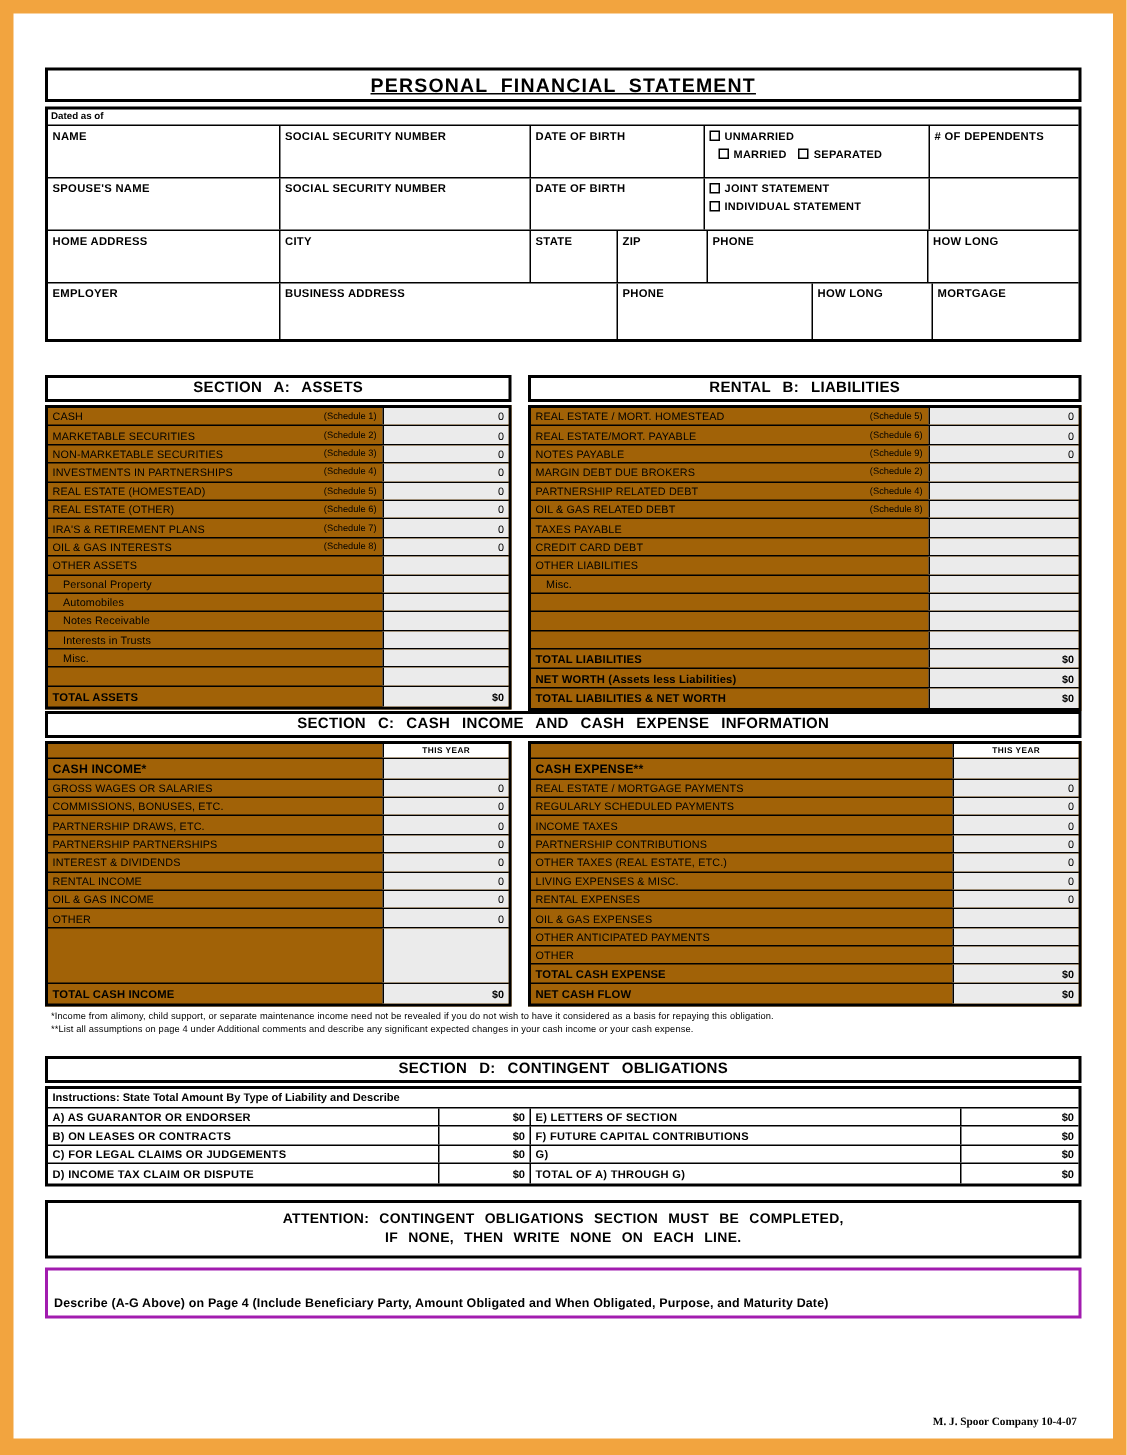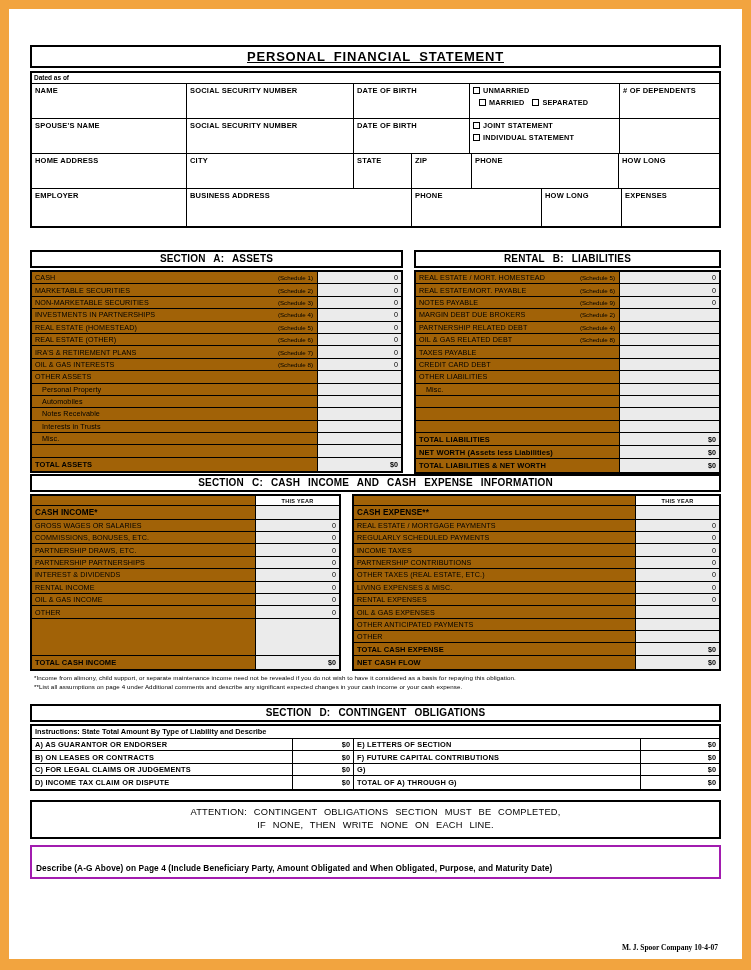--- a/index.html
+++ b/index.html
@@ -26,21 +26,21 @@
   .cbline.ind{margin-left:6px}
   .cb{width:7px;height:7px;border:1px solid #000;flex:none;display:inline-block;margin-right:3px;background:#fff}
   .cb.cb2{margin-left:8px}
 
   
   .sec-head{border:2px solid #000;text-align:center;font-weight:bold;font-size:10px;padding:1px 0 2px;margin-bottom:2px;word-spacing:5px;letter-spacing:.2px}
   .sec-head.wide{}
 
   
   .sec-ab{display:flex;gap:11px;margin-top:22px}
-  .col-a{width:373px;flex:none}
+  .col-a{width:311px;flex:none}
   .col-b{flex:1}
   .sec-table{border:2px solid #000;display:flex;flex-direction:column;background:#a16207}
   .trow{display:flex;align-items:center;height:12.4px;flex:none;font-size:7.2px;border-bottom:1px solid #000}
   .sec-table .trow:last-child{border-bottom:none}
   .lbl{flex:1;padding:0 3px;white-space:nowrap;overflow:hidden;letter-spacing:.1px}
   .sch{width:56px;flex:none;text-align:right;font-size:6.2px;padding-right:4px}
   .val{width:84px;flex:none;align-self:stretch;border-left:1px solid #000;background:#ebebeb;display:flex;align-items:center;justify-content:flex-end;padding:0 3px;font-size:7.2px}
   .sec-ab .col-b .val{width:100px}
   .trow.total{font-weight:bold;font-size:7.5px}
   .trow.indent .lbl{padding-left:10px}
@@ -61,21 +61,21 @@
   
   .d-table{border:2px solid #000}
   .instr{font-size:7.4px;font-weight:bold;padding:1px 3px 2px;border-bottom:1px solid #000}
   .crow{display:grid;grid-template-columns:260px 62px 1fr 79px;align-items:stretch;border-bottom:1px solid #000;height:12.6px;font-size:7.4px;font-weight:bold}
   .crow:last-child{border-bottom:none}
   .cl{display:flex;align-items:center;padding:0 3px;letter-spacing:.2px;white-space:nowrap;overflow:hidden}
   .cv{display:flex;align-items:center;justify-content:flex-end;padding:0 3px;border-left:1px solid #000;border-right:1px solid #000}
   .cv.last{border-right:none}
 
   
-  .attention{margin-top:9px;border:2px solid #000;padding:4px 0 5px;text-align:center;font-weight:normal;font-size:9.3px;line-height:13px;word-spacing:4px;letter-spacing:.2px}
+  .attention{margin-top:9px;border:2px solid #000;padding:4px 0 5px;text-align:center;font-weight:bold;font-size:9.3px;line-height:13px;word-spacing:4px;letter-spacing:.2px}
   .describe{margin-top:6px;border:2px solid #a21caf;padding:16px 4px 4px;font-weight:bold;font-size:8.3px;letter-spacing:.1px}
 
   .footer{position:absolute;right:24px;bottom:7px;font-size:7.5px;font-weight:bold;font-family:"Liberation Serif","DejaVu Serif",serif}
 </style>
 </head>
 <body>
 
 <div class="page">
   <div class="content">
 
@@ -129,21 +129,21 @@
         <div class="hcell"><span>ZIP</span></div>
         <div class="hcell"><span>PHONE</span></div>
         <div class="hcell"><span>HOW LONG</span></div>
       </div>
 
       <div class="hrow r4">
         <div class="hcell"><span>EMPLOYER</span></div>
         <div class="hcell"><span>BUSINESS ADDRESS</span></div>
         <div class="hcell"><span>PHONE</span></div>
         <div class="hcell"><span>HOW LONG</span></div>
-        <div class="hcell"><span>EXPENSES</span></div>
+        <div class="hcell"><span>MORTGAGE</span></div>
       </div>
     </div>
 
     <div class="sec-ab">
       <div class="col-a">
         <div class="sec-head">SECTION A: ASSETS</div>
         <div class="sec-table">
 
             <div class="trow">
               <span class="lbl">CASH</span>

